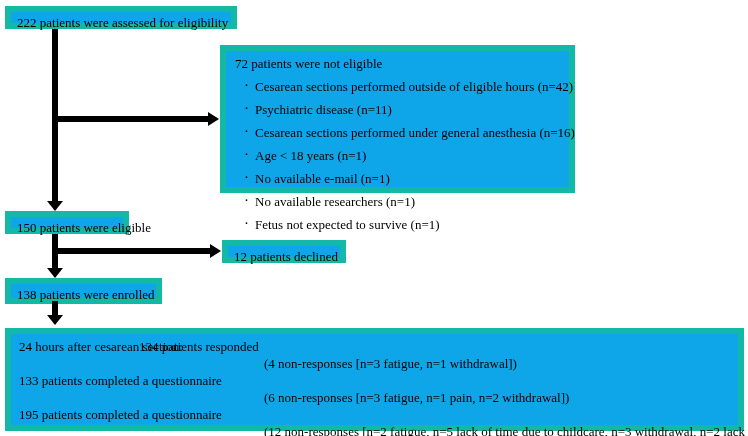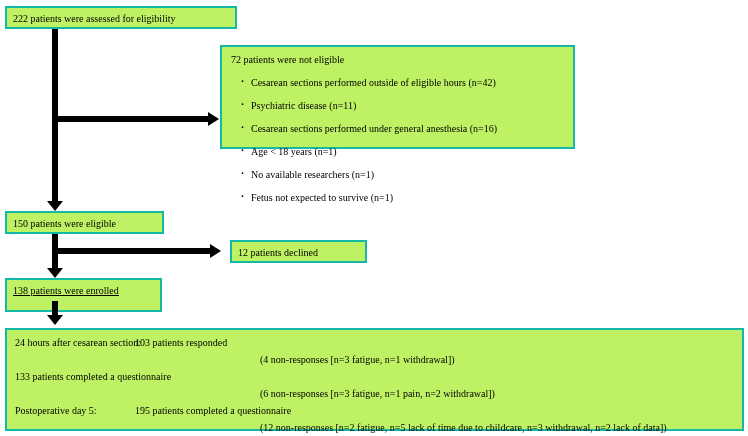--- a/index.html
+++ b/index.html
@@ -14,25 +14,25 @@
   #flowchart {
     position: relative;
     width: 748px;
     height: 436px;
     background: #ffffff;
     overflow: hidden;
   }
   .box {
     position: absolute;
     box-sizing: border-box;
-    border: 2px solid #14b8a6;
-    background: #bef264;
+    border: 6px solid #14b8a6;
+    background: #0ea5e9;
     padding: 2px 5px 2px 6px;
     line-height: 17px;
-    font-size: 10px;
+    font-size: 13px;
     white-space: nowrap;
   }
   .trunk {
     position: absolute;
     background: #000000;
   }
   .arrow-down {
     position: absolute;
     width: 0;
     height: 0;
@@ -58,21 +58,21 @@
     left: 5px;
     top: 6px;
     width: 232px;
     height: 23px;
   }
   
   #box-not-eligible {
     left: 220px;
     top: 45px;
     width: 355px;
-    height: 104px;
+    height: 148px;
     padding: 4px 6px 4px 7px;
   }
   #box-not-eligible .head {
     padding-left: 2px;
   }
   #box-not-eligible ul {
     list-style: none;
     margin: 0;
     padding: 0 0 0 10px;
   }
@@ -84,36 +84,34 @@
   #box-not-eligible li::before {
     content: "\00B7";
     position: absolute;
     left: 1px;
     top: -1px;
     font-size: 15px;
   }
   #box-eligible {
     left: 5px;
     top: 211px;
-    width: 159px;
+    width: 124px;
     height: 23px;
   }
   #box-declined {
     left: 222px;
     top: 240px;
-    width: 137px;
+    width: 124px;
     height: 23px;
-    margin-left: 8px;
   }
   #box-enrolled {
     left: 5px;
     top: 278px;
     width: 157px;
-    height: 34px;
-    text-decoration: underline;
+    height: 26px;
   }
   #box-followup {
     left: 5px;
     top: 328px;
     width: 739px;
     height: 103px;
     padding: 4px 4px 4px 8px;
   }
   .fu-row {
     display: flex;
@@ -146,20 +144,21 @@
   <div class="hbar" style="left:55px; top:116px; width:155px;"></div>
   <div class="arrow-right" style="left:208px; top:112px;"></div>
 
   <div class="box" id="box-not-eligible">
     <div class="head">72 patients were not eligible</div>
     <ul>
       <li>Cesarean sections performed outside of eligible hours (n=42)</li>
       <li>Psychiatric disease (n=11)</li>
       <li>Cesarean sections performed under general anesthesia (n=16)</li>
       <li>Age &lt; 18 years (n=1)</li>
+      <li>No available e-mail (n=1)</li>
       <li>No available researchers (n=1)</li>
       <li>Fetus not expected to survive (n=1)</li>
     </ul>
   </div>
 
   <div class="box" id="box-eligible">
     <span>150 patients were eligible</span>
   </div>
 
   <div class="trunk" style="left:52px; top:234px; width:6px; height:37px;"></div>
@@ -176,30 +175,29 @@
     <span>138 patients were enrolled</span>
   </div>
 
   <div class="trunk" style="left:52px; top:301px; width:6px; height:17px;"></div>
   <div class="arrow-down" style="left:47px; top:315px;"></div>
 
   <div class="box" id="box-followup">
 
     <div class="fu-row">
       <div class="fu-label">24 hours after cesarean section:</div>
-      <div class="fu-value">103 patients responded</div>
+      <div class="fu-value">134 patients responded</div>
     </div>
     <div class="fu-sub">(4 non-responses [n=3 fatigue, n=1 withdrawal])</div>
 
     <div class="fu-row">
       <div class="fu-value">133 patients completed a questionnaire</div>
     </div>
     <div class="fu-sub">(6 non-responses [n=3 fatigue, n=1 pain, n=2 withdrawal])</div>
 
     <div class="fu-row">
-      <div class="fu-label">Postoperative day 5:</div>
       <div class="fu-value">195 patients completed a questionnaire</div>
     </div>
     <div class="fu-sub">(12 non-responses [n=2 fatigue, n=5 lack of time due to childcare, n=3 withdrawal, n=2 lack of data])</div>
 
   </div>
 
 </div>
 
 </body></html>

